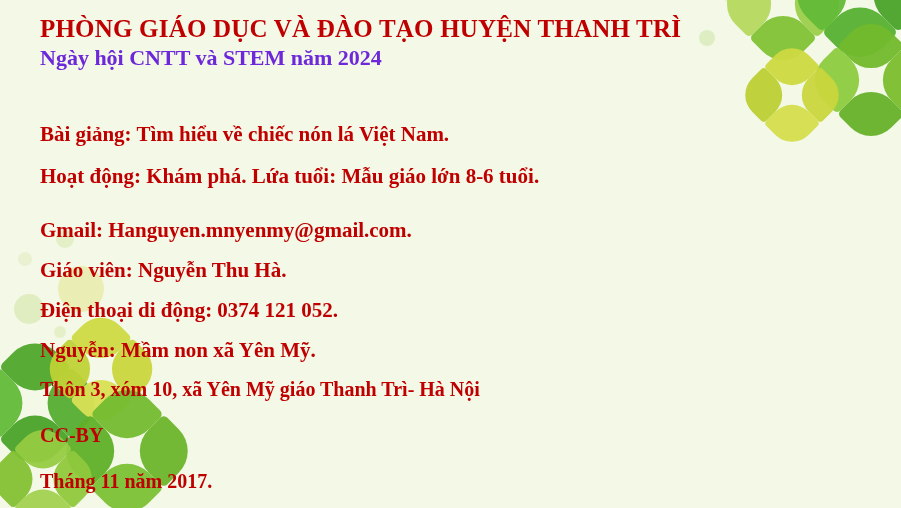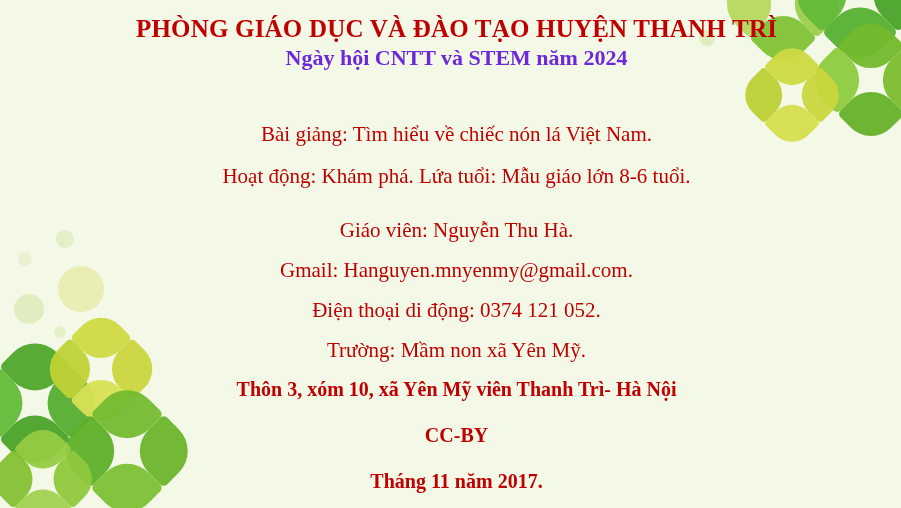--- a/index.html
+++ b/index.html
@@ -52,39 +52,38 @@
   }
 
   
   .content {
     position: relative;
     z-index: 5;
     width: 901px;
     height: 508px;
     box-sizing: border-box;
     padding: 14px 28px 0 40px;
-    text-align: center;
   }
   .title-line1 {
     color: #c00000;
     font-weight: bold;
     font-size: 25px;
     line-height: 30px;
     letter-spacing: .2px;
   }
   .title-line2 {
     color: #6d28d9;
     font-weight: bold;
     font-size: 22px;
     line-height: 28px;
   }
   .gap-1 { height: 48px; }
   .line {
     color: #c00000;
-    font-weight: normal;
+    font-weight: bold;
     font-size: 21px;
     line-height: 28px;
     margin-bottom: 14px;
   }
   .line.tight { margin-bottom: 12px; }
   .gap-2 { height: 12px; }
   .footer-line {
     color: #c00000;
     font-weight: bold;
     font-size: 20px;
@@ -166,23 +165,23 @@
     <div class="title-line1">PHÒNG GIÁO DỤC VÀ ĐÀO TẠO HUYỆN THANH TRÌ</div>
     <div class="title-line2">Ngày hội CNTT và STEM năm 2024</div>
 
     <div class="gap-1"></div>
 
     <div class="line">Bài giảng: Tìm hiểu về chiếc nón lá Việt Nam.</div>
     <div class="line">Hoạt động: Khám phá. Lứa tuổi: Mẫu giáo lớn 8-6 tuổi.</div>
 
     <div class="gap-2"></div>
 
+    <div class="line tight">Gmail: Hanguyen.mnyenmy@gmail.com.</div>
     <div class="line tight">Giáo viên: Nguyễn Thu Hà.</div>
-    <div class="line tight">Gmail: Hanguyen.mnyenmy@gmail.com.</div>
     <div class="line tight">Điện thoại di động: 0374 121 052.</div>
-    <div class="line tight">Trường: Mầm non xã Yên Mỹ.</div>
+    <div class="line tight">Nguyễn: Mầm non xã Yên Mỹ.</div>
 
-    <div class="footer-line">Thôn 3, xóm 10, xã Yên Mỹ viên Thanh Trì- Hà Nội</div>
+    <div class="footer-line">Thôn 3, xóm 10, xã Yên Mỹ giáo Thanh Trì- Hà Nội</div>
     <div class="footer-line">CC-BY</div>
     <div class="footer-line">Tháng 11 năm 2017.</div>
 
   </div>
 </div>
 
 </body></html>

